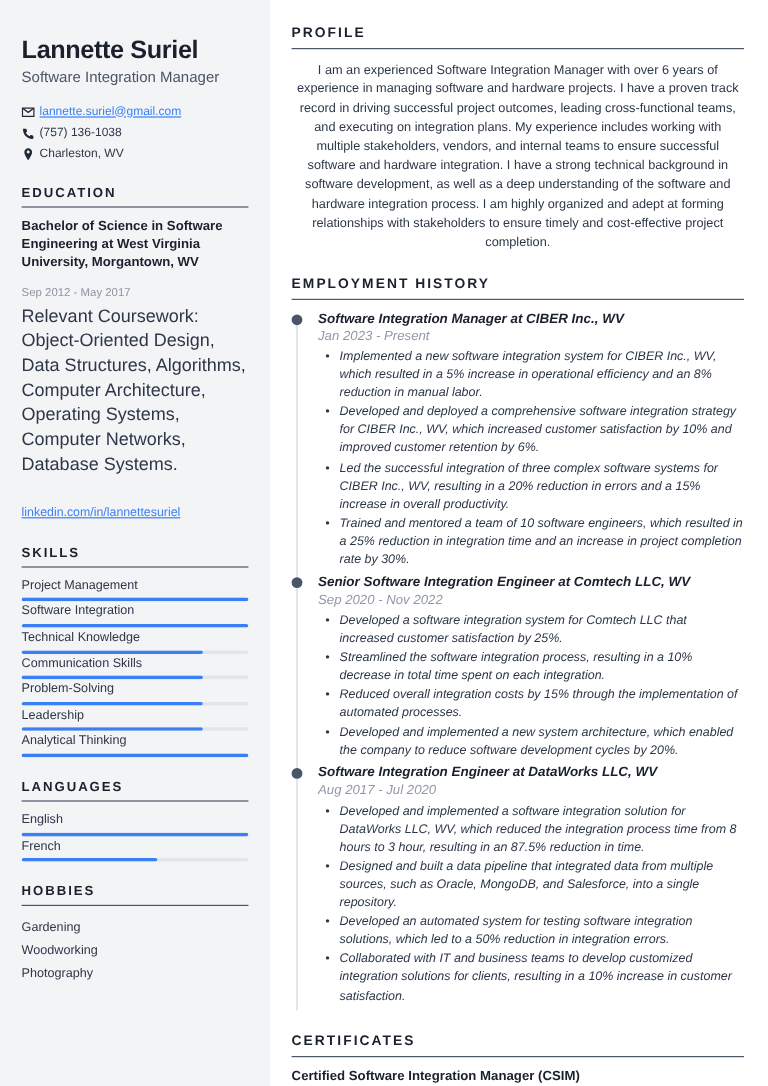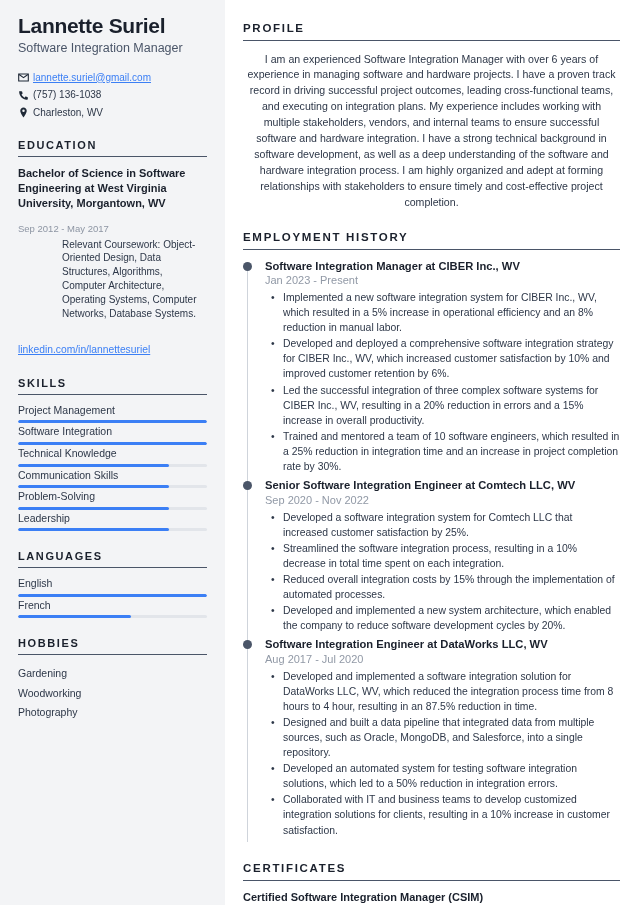--- a/index.html
+++ b/index.html
@@ -18,21 +18,21 @@
     display: flex;
     width: 640px;
     height: 905px;
     background: #ffffff;
   }
 
   
   .sidebar {
     width: 225px;
     background: #f3f4f6;
-    padding: 14px 18px 10px 18px;
+    padding: 30px 18px 10px 18px;
     box-sizing: border-box;
   }
   .name {
     font-size: 21px;
     font-weight: bold;
     color: #1a202c;
     letter-spacing: -0.3px;
     line-height: 1.12;
     margin: 0 0 3px 0;
   }
@@ -86,24 +86,23 @@
     color: #1a202c;
     line-height: 1.35;
     margin-bottom: 12px;
   }
   .edu-date {
     font-size: 9.5px;
     color: #8d95a3;
     margin-bottom: 4px;
   }
   .edu-desc {
-    font-size: 10px;
+    font-size: 15px;
     color: #2d3748;
     line-height: 1.38;
-    margin-left: 44px;
   }
 
   .link-item {
     font-size: 10.3px;
     color: #3b7ff5;
     text-decoration: underline;
     line-height: 1.4;
     text-align: right;
   }
 
@@ -155,20 +154,21 @@
     line-height: 1.5;
     color: #2d3748;
     text-align: center;
   }
 
   .timeline { position: relative; }
   .job {
     position: relative;
     padding-left: 22px;
     padding-bottom: 3px;
+    font-style: italic;
   }
   .job::before {
     content: "";
     position: absolute;
     left: 4px;
     top: 12px;
     bottom: -4px;
     width: 1px;
     background: #cfd4db;
   }
@@ -301,20 +301,26 @@
             <div class="bar-track">
               <div class="bar-fill" style="width: 80%;"></div>
             </div>
           </div>
           <div class="bar-row">
             <div class="bar-label">Leadership</div>
             <div class="bar-track">
               <div class="bar-fill" style="width: 80%;"></div>
             </div>
           </div>
+          <div class="bar-row">
+            <div class="bar-label">Analytical Thinking</div>
+            <div class="bar-track">
+              <div class="bar-fill" style="width: 100%;"></div>
+            </div>
+          </div>
         </div>
     </section>
 
     <section class="side-section">
       <div class="side-head">LANGUAGES</div>
       <div id="languages-list">
           <div class="bar-row">
             <div class="bar-label">English</div>
             <div class="bar-track">
               <div class="bar-fill" style="width: 100%;"></div>
@@ -370,21 +376,21 @@
               <li>Streamlined the software integration process, resulting in a 10% decrease in total time spent on each integration.</li>
               <li>Reduced overall integration costs by 15% through the implementation of automated processes.</li>
               <li>Developed and implemented a new system architecture, which enabled the company to reduce software development cycles by 20%.</li>
             </ul>
           </div>
           <div class="job">
             <span class="dot"></span>
             <div class="job-head">Software Integration Engineer at DataWorks LLC, WV</div>
             <div class="job-date">Aug 2017 - Jul 2020</div>
             <ul class="job-bullets">
-              <li>Developed and implemented a software integration solution for DataWorks LLC, WV, which reduced the integration process time from 8 hours to 4 hour, resulting in an 87.5% reduction in time.</li>
+              <li>Developed and implemented a software integration solution for DataWorks LLC, WV, which reduced the integration process time from 8 hours to 3 hour, resulting in an 87.5% reduction in time.</li>
               <li>Designed and built a data pipeline that integrated data from multiple sources, such as Oracle, MongoDB, and Salesforce, into a single repository.</li>
               <li>Developed an automated system for testing software integration solutions, which led to a 50% reduction in integration errors.</li>
               <li>Collaborated with IT and business teams to develop customized integration solutions for clients, resulting in a 10% increase in customer satisfaction.</li>
             </ul>
           </div>
         </div>
     </section>
 
     <section class="main-section">
       <div class="main-head">CERTIFICATES</div>

